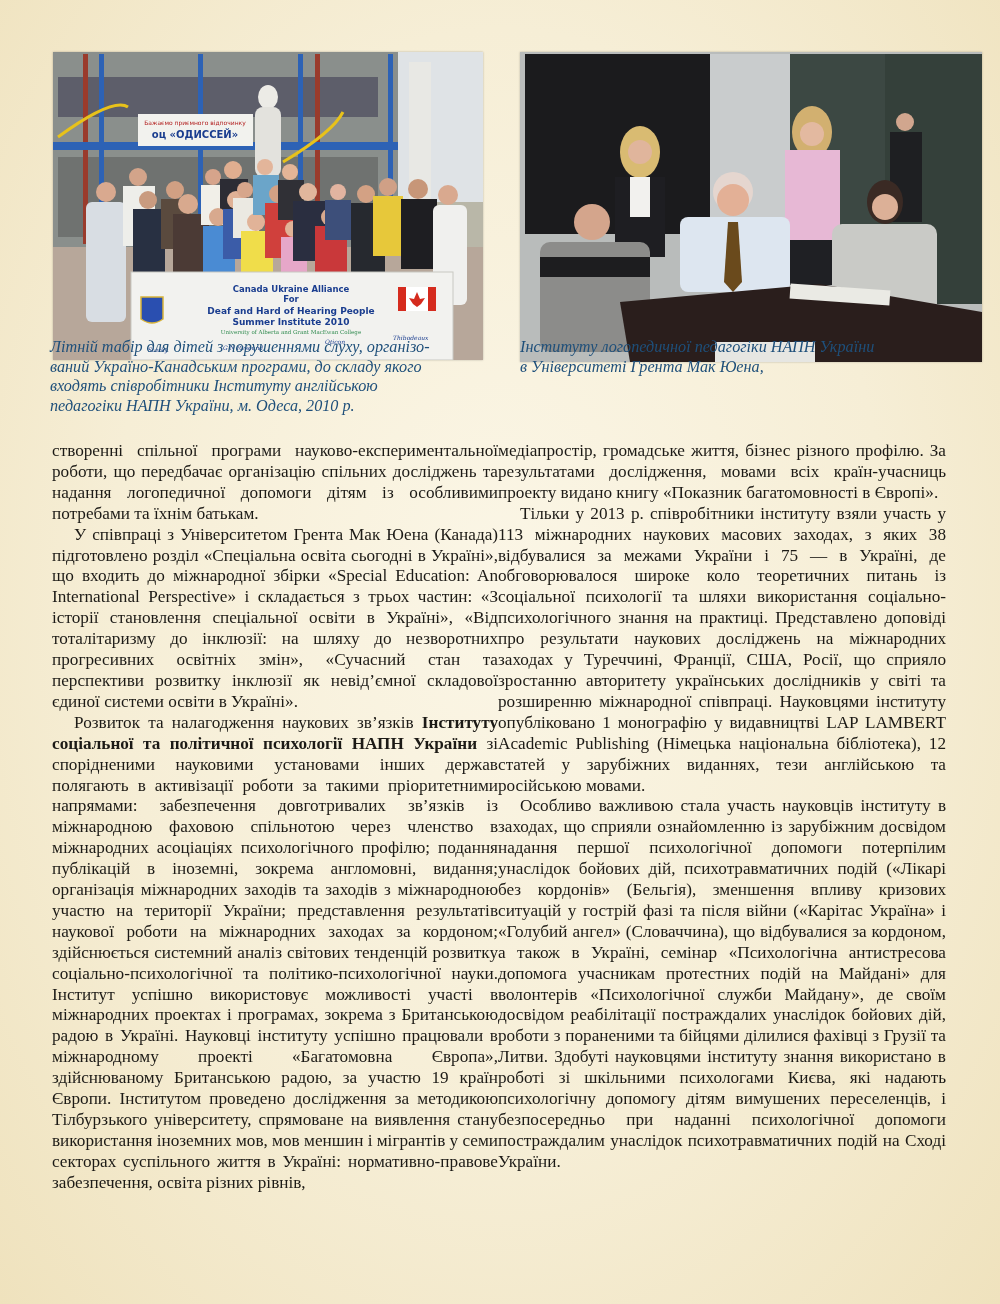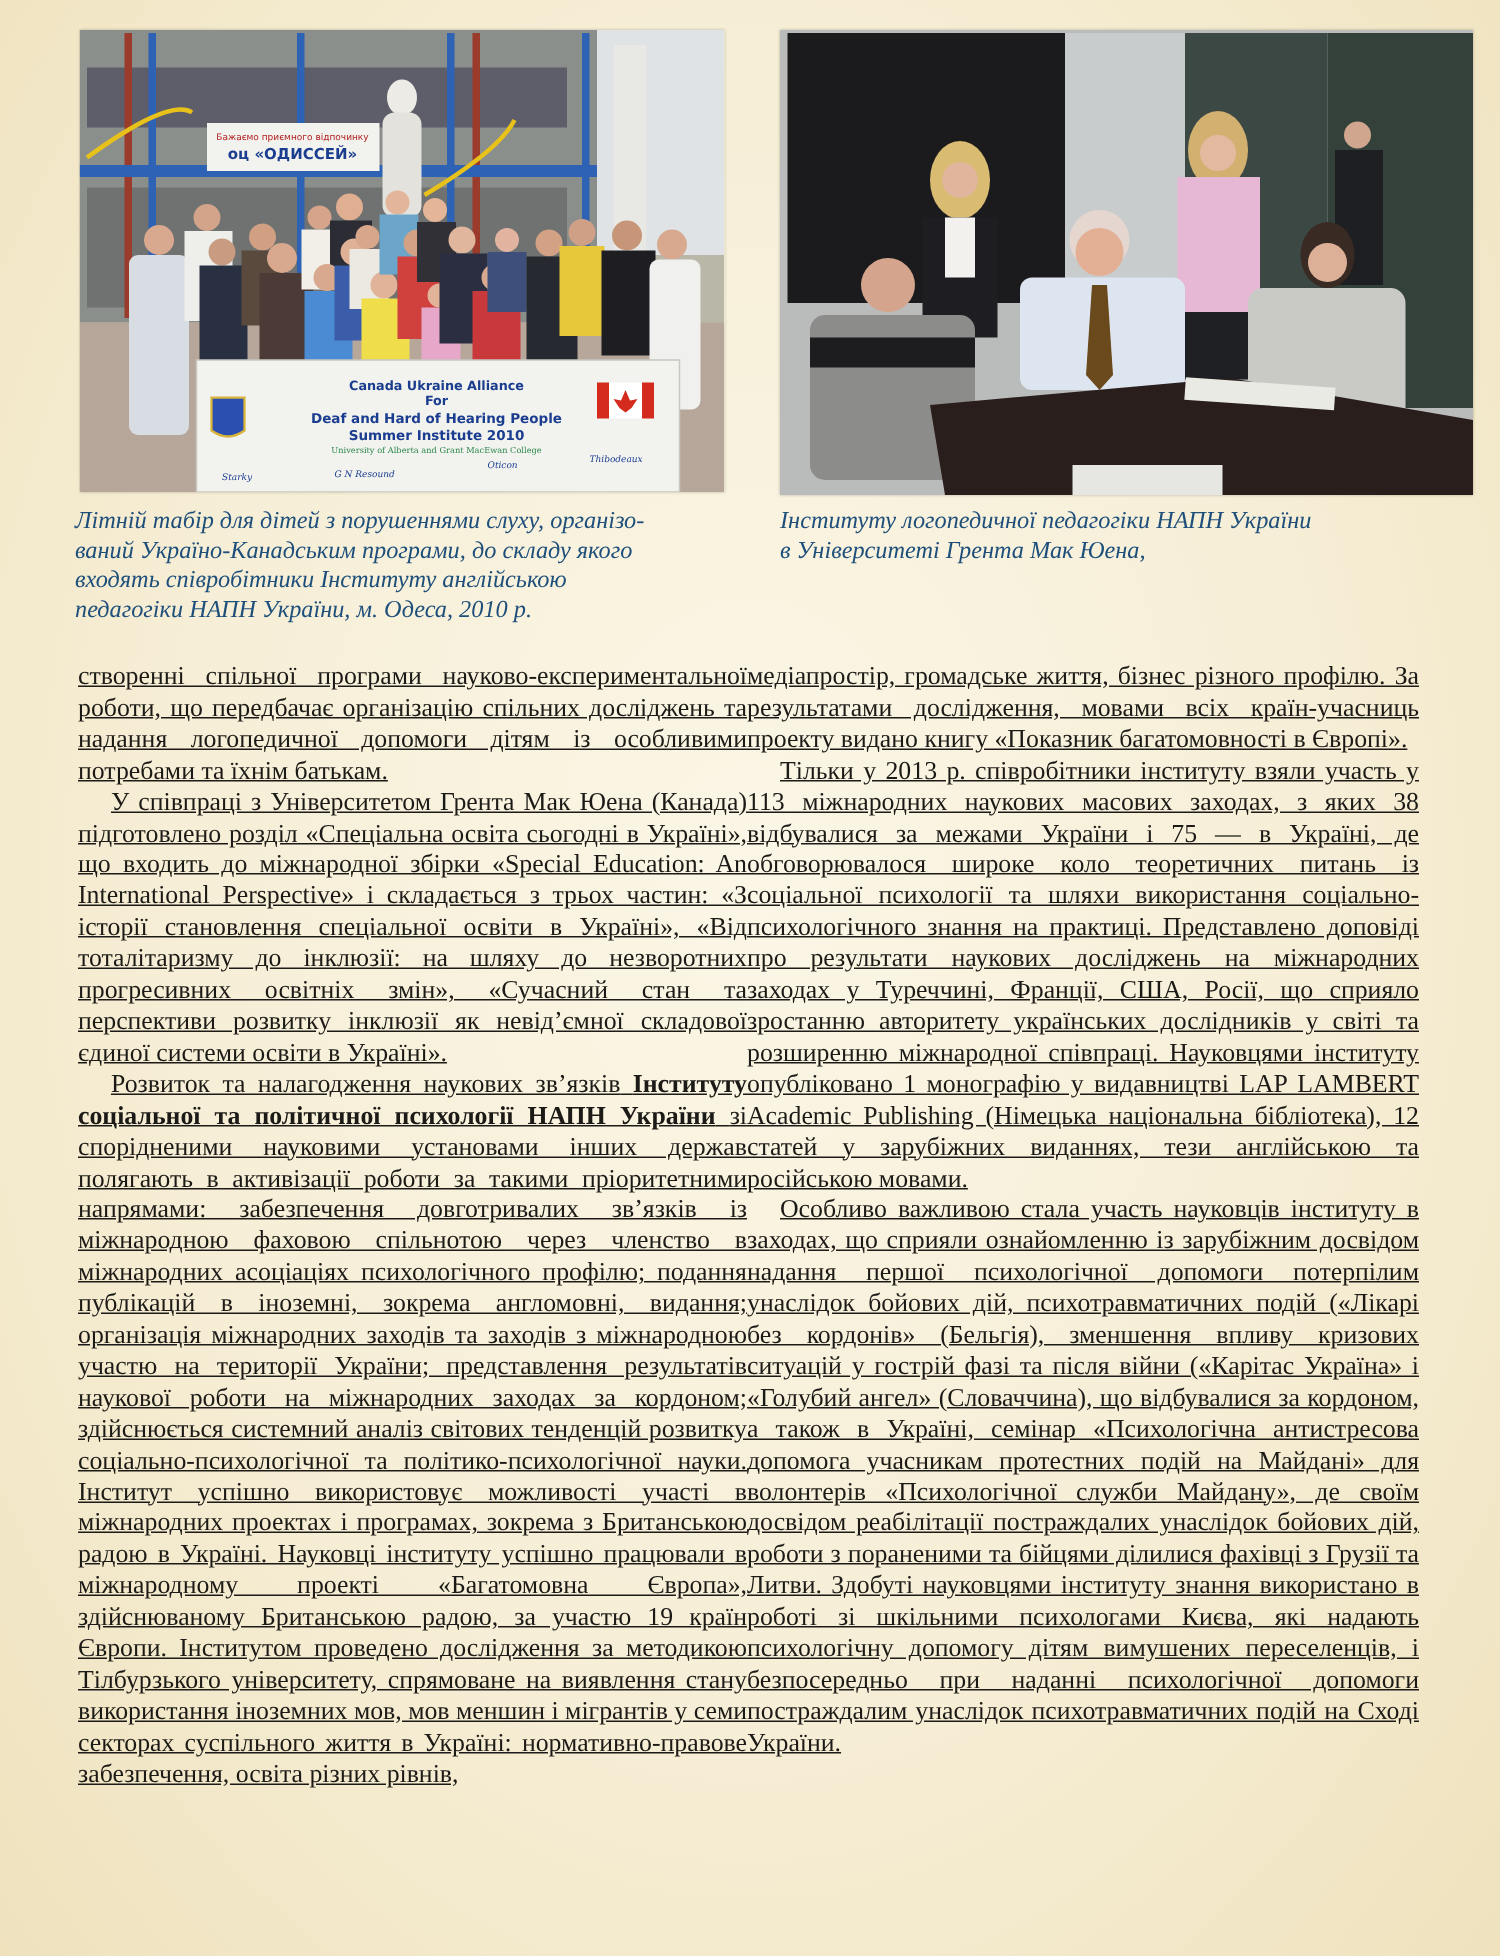--- a/index.html
+++ b/index.html
@@ -9,20 +9,21 @@
       overflow: hidden;
       background: radial-gradient(ellipse at 50% 45%, #fbf6e6 0%, #f6eed6 55%, #efe2bd 100%);
       font-family: "Liberation Serif", "DejaVu Serif", serif;
       color: #1c1a16;
       position: relative;
     }
     .photo {
       position: absolute;
       overflow: hidden;
       box-shadow: 0 0 2px rgba(0,0,0,0.25);
+      margin-top: 32px;
     }
     .photo svg { display: block; width: 100%; height: 100%; }
     #photo-left { left: 53px; top: 20px; width: 430px; height: 308px; }
     #photo-right { left: 520px; top: 20px; width: 462px; height: 310px; }
 
     .caption {
       position: absolute;
       top: 338px;
       font-style: italic;
       color: #1e4f7a;
@@ -33,21 +34,20 @@
     #caption-left { left: 50px; width: 437px; }
     #caption-right { left: 520px; width: 430px; }
     .caption span { display: block; }
 
     .column {
       position: absolute;
       top: 441px;
       font-size: 17.2px;
       line-height: 20.9px;
       text-align: justify;
-      text-decoration: underline;
     }
     #col-left { left: 52px; width: 446px; }
     #col-right { left: 498px; width: 448px; }
     .column p { margin: 0; text-indent: 22px; }
     .column p.cont { text-indent: 0; }
     .column b { font-weight: bold; }
   </style>
 </head>
 <body>
 

